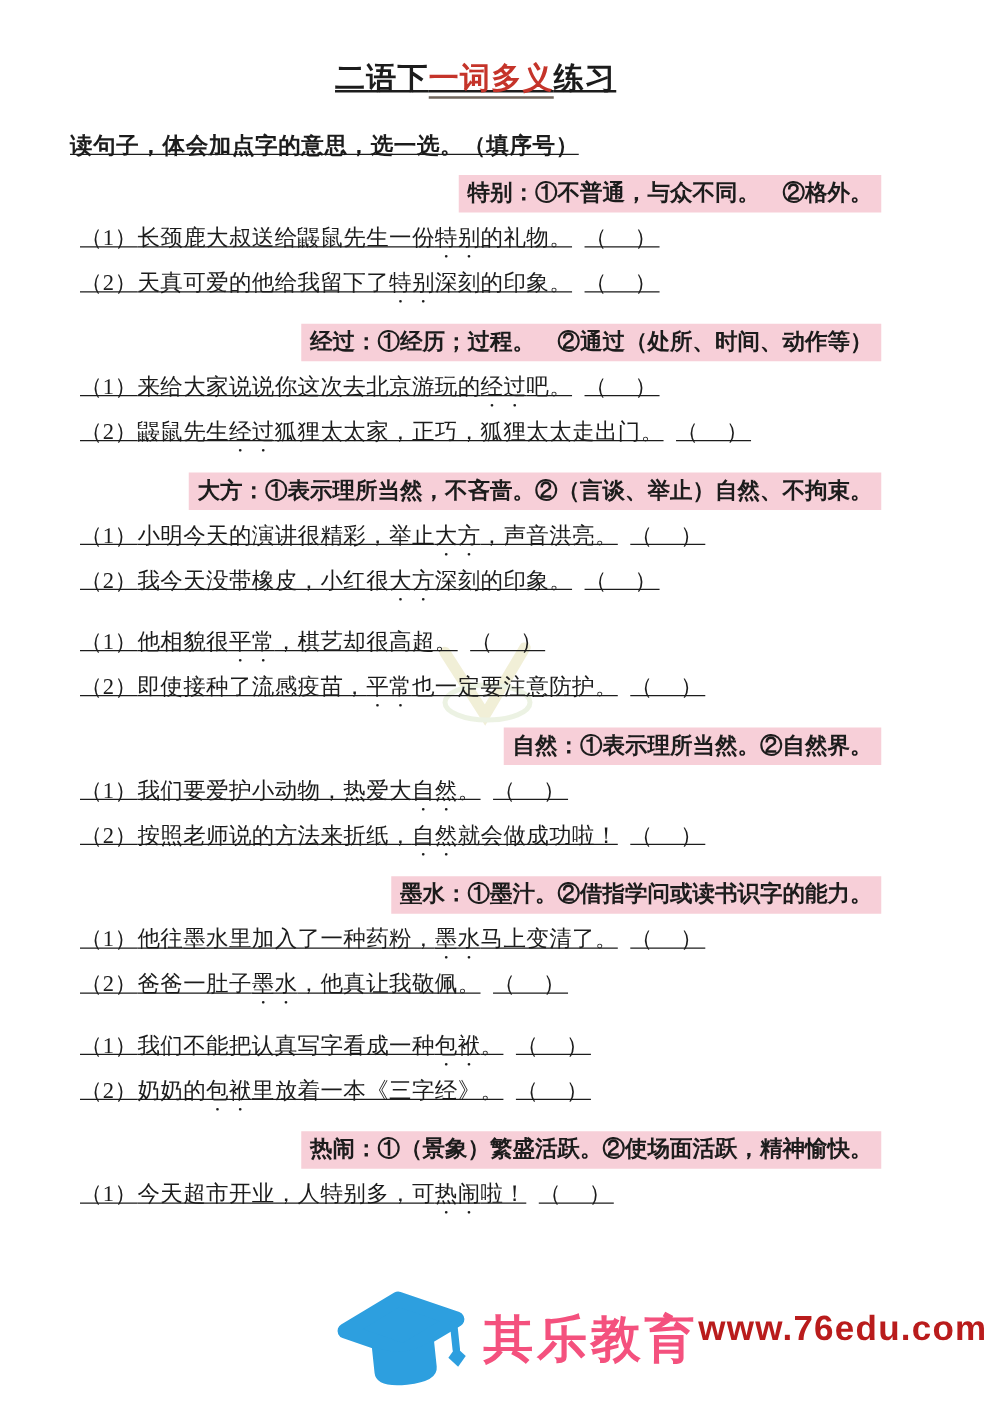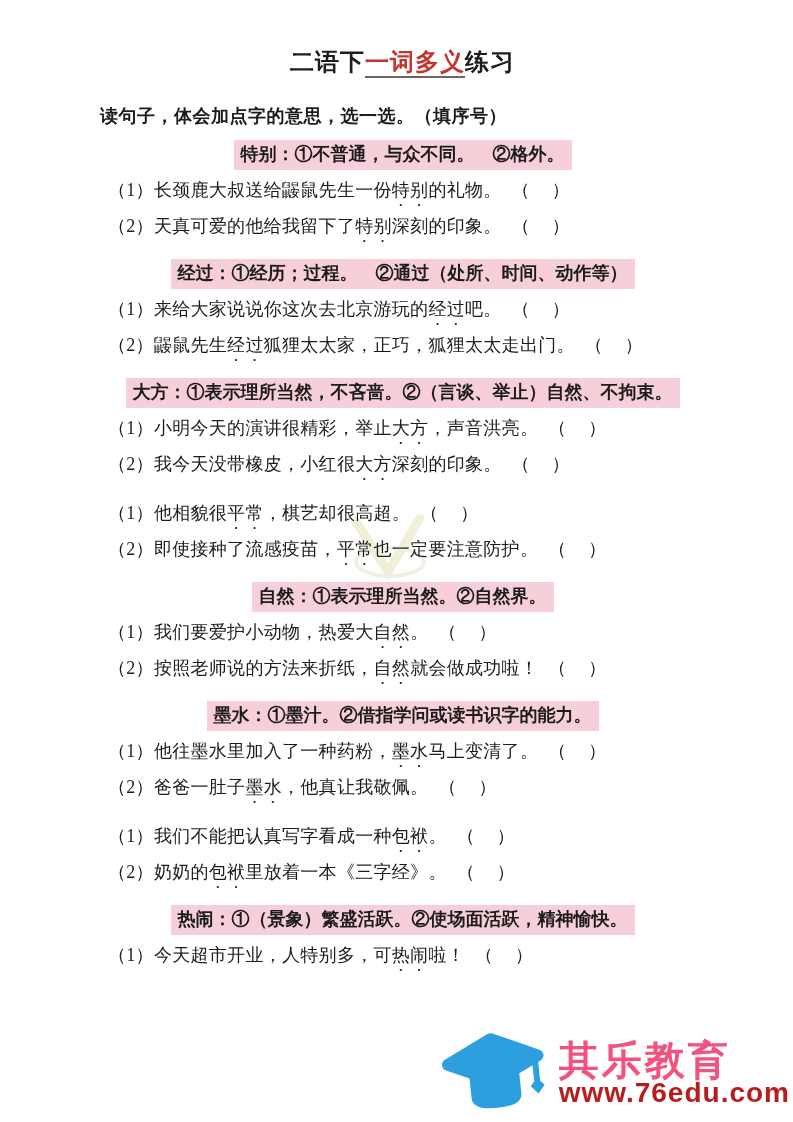--- a/index.html
+++ b/index.html
@@ -6,21 +6,21 @@
   .page {
     position: relative;
     width: 793px;
     height: 1122px;
     margin: 0 auto;
     background: #ffffff;
     overflow: hidden;
     font-family: "Liberation Serif", "DejaVu Serif", serif;
     color: #1c1c1c;
   }
-  .doc { padding: 46px 88px 0 100px; position: relative; z-index: 2; }
+  .doc { padding: 46px 88px 0 56px; position: relative; z-index: 2; text-decoration: underline; }
 
   .title {
     text-align: center;
     font-size: 24px;
     font-weight: bold;
     margin: 0 0 26px 0;
     font-family: "Liberation Sans", "DejaVu Sans", sans-serif;
     letter-spacing: 1px;
   }
   .title .hl-red {
@@ -30,21 +30,21 @@
   }
 
   .instruction {
     font-size: 18px;
     font-weight: bold;
     margin: 10px 0 12px 0;
     letter-spacing: .5px;
   }
 
   .sec { margin-bottom: 13px; }
-  .sec-header { text-align: center; margin-bottom: 4px; line-height: 27px; }
+  .sec-header { text-align: right; margin-bottom: 4px; line-height: 27px; }
   .sec-header .hl {
     display: inline-block;
     background: #F7CFD8;
     padding: 1px 7px 2px 7px;
     font-size: 18px;
     font-weight: bold;
   }
   .item {
     font-size: 18px;
     line-height: 33px;
@@ -70,21 +70,21 @@
 
   .footer-logo {
     position: absolute;
     right: 3px;
     bottom: 8px;
     display: flex;
     align-items: center;
     gap: 4px;
     z-index: 3;
   }
-  .brand-text { display: flex; flex-direction: column; }
+  .brand-text { display: flex; flex-direction: row; }
   .brand {
     font-family: "Liberation Sans", "DejaVu Sans", sans-serif;
     font-size: 40px;
     font-weight: bold;
     color: #F4517E;
     letter-spacing: 3px;
     line-height: 42px;
   }
   .url {
     font-family: "Liberation Sans", "DejaVu Sans", sans-serif;

